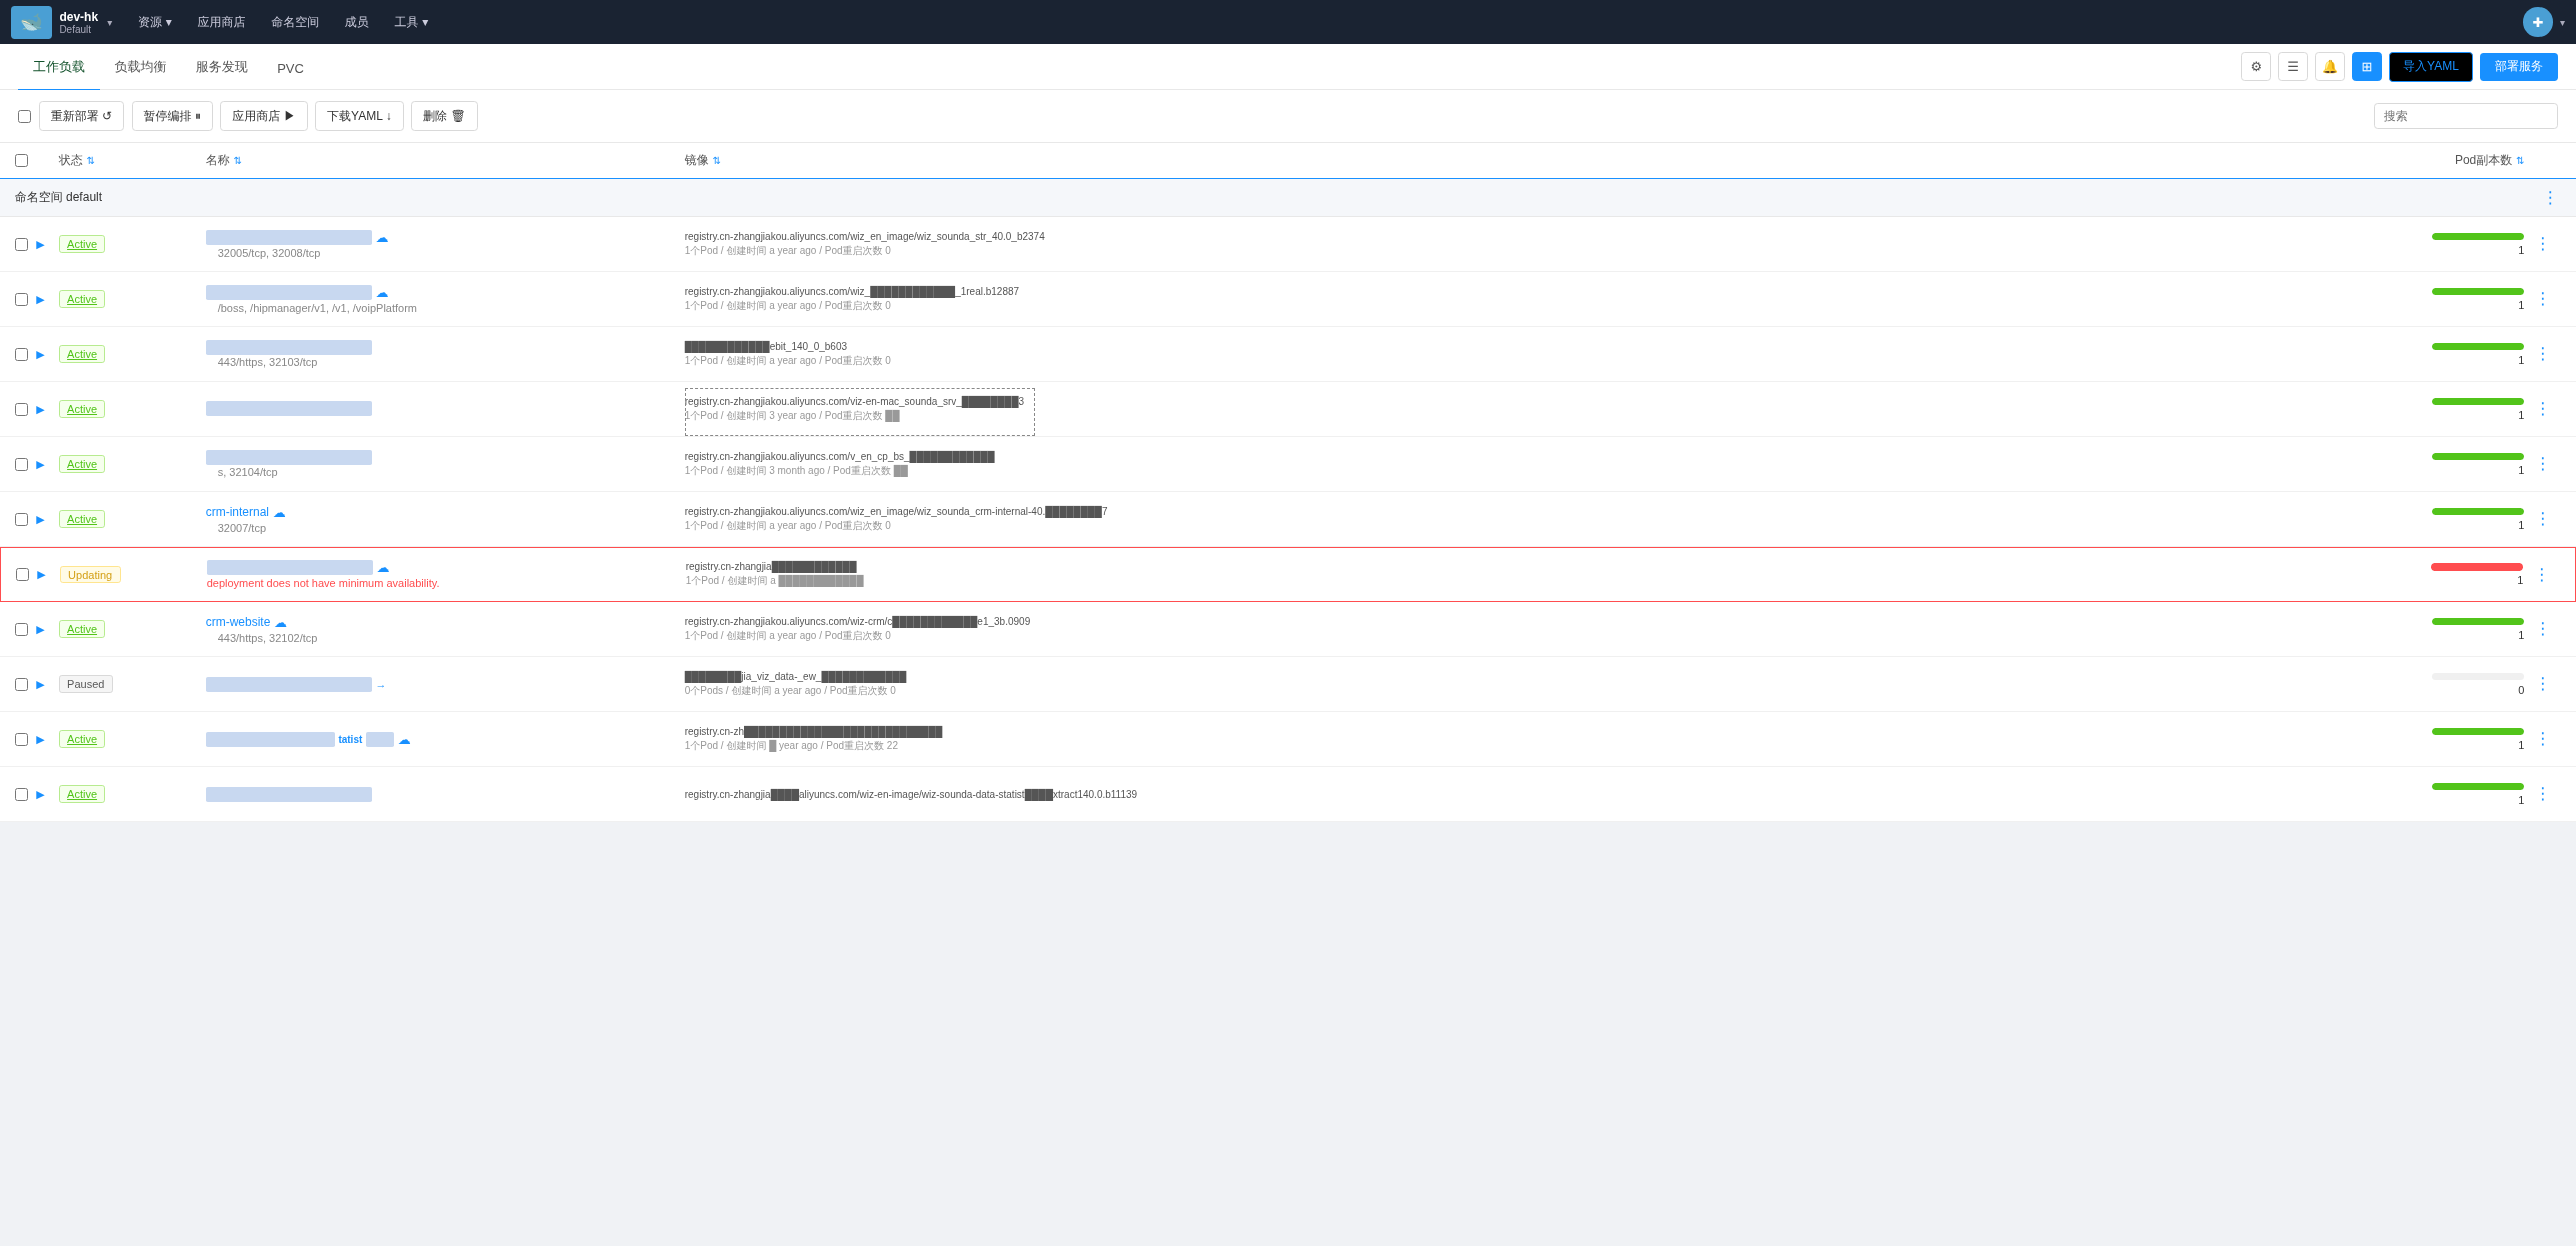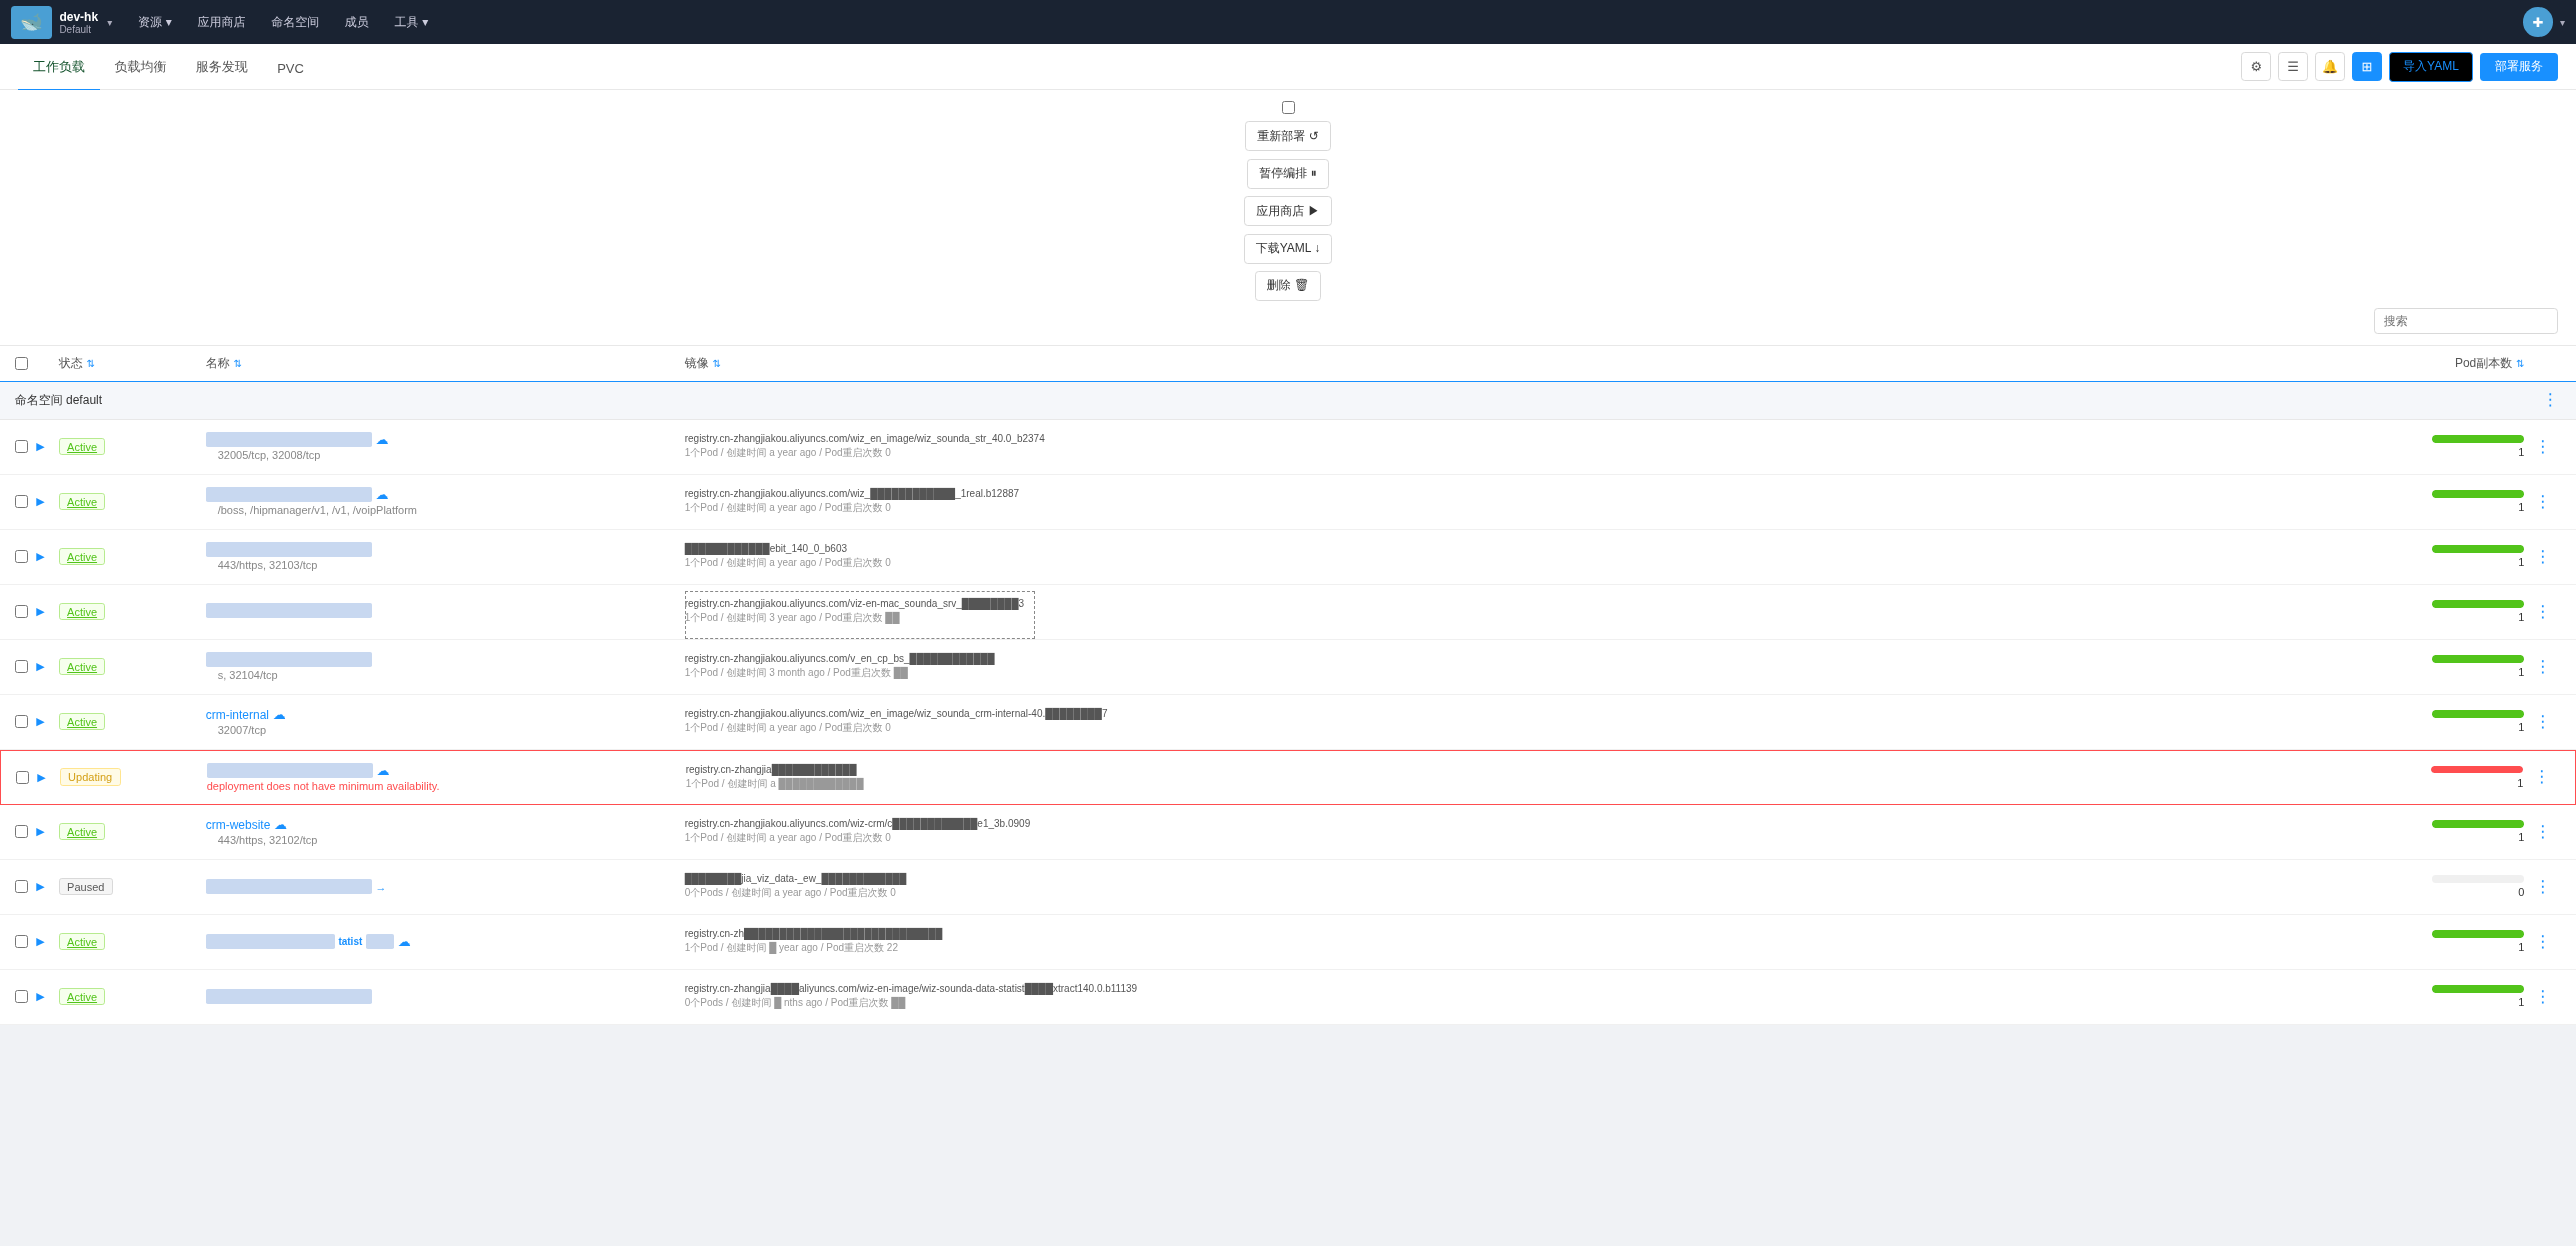--- a/index.html
+++ b/index.html
@@ -126,21 +126,20 @@
     }
 
     
     .toolbar {
       background: #fff;
       padding: 11px 18.4px;
       display: flex;
       align-items: center;
       gap: 7.4px;
       border-bottom: 0.9px solid #e8e8e8;
-      flex-direction: column;
     }
     .toolbar-btn {
       display: flex;
       align-items: center;
       gap: 3.7px;
       padding: 5.5px 11px;
       border: 0.9px solid #d9d9d9;
       border-radius: 3.7px;
       background: #fff;
       cursor: pointer;
@@ -679,21 +678,20 @@
     <div class="col-status">
       <span class="status-badge status-active">Active</span>
     </div>
     <div class="col-name">
       <div class="service-name">
         <span class="blurred-text" style="color:transparent;background:#c8d8f0;width:166px;height:14.7px;border-radius:1.8px;display:inline-block;"></span>
       </div>
     </div>
     <div class="col-image">
       <span class="image-text">registry.cn-zhangjia████aliyuncs.com/wiz-en-image/wiz-sounda-data-statist████xtract140.0.b11139</span>
-      <span class="image-sub">0个Pods / 创建时间 █ nths ago / Pod重启次数 ██</span>
     </div>
     <div class="col-pods">
       <div class="pod-bar-container">
         <div class="pod-bar-fill pod-bar-green" style="width:100%;"></div>
       </div>
       <span class="pod-count">1</span>
     </div>
     <div class="col-actions">
       <div class="more-btn">⋮</div>
     </div>

